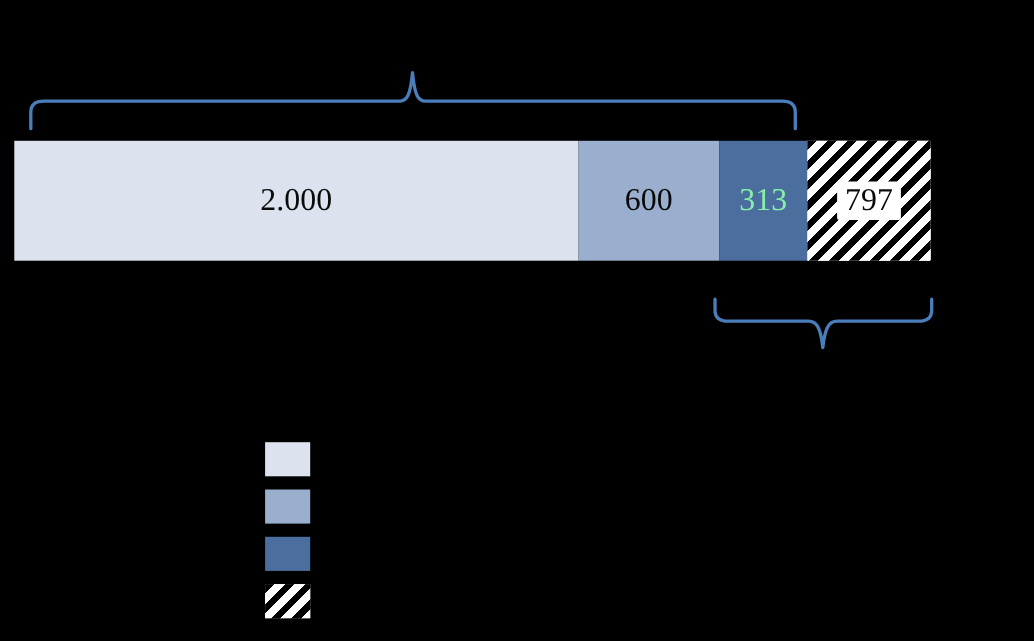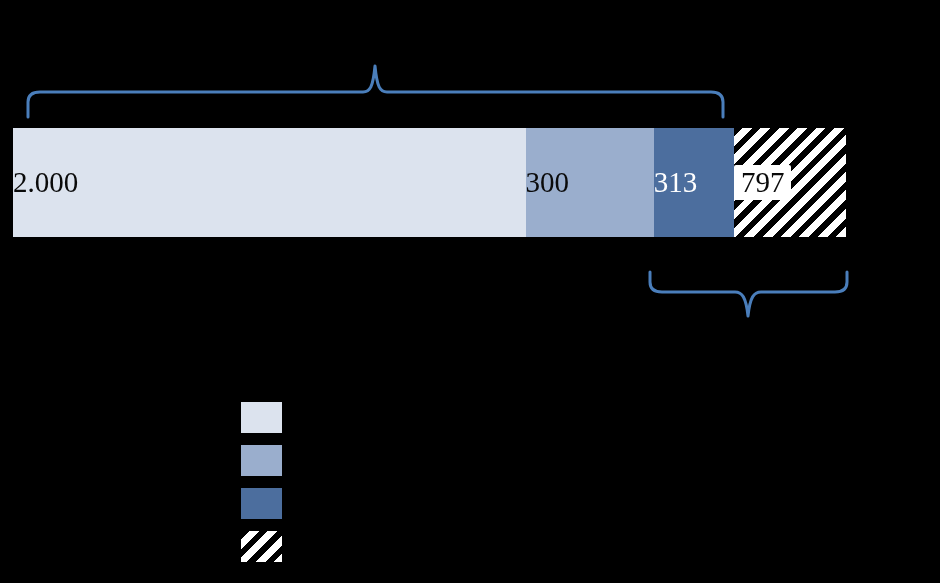--- a/index.html
+++ b/index.html
@@ -31,29 +31,30 @@
     left: 13px; top: 128px;
     width: 833px; height: 109px;
     display: flex;
     flex-direction: row;
     align-items: stretch;
   }
   .seg {
     flex-basis: 0;
     display: flex;
     align-items: center;
+    justify-content: center;
     min-width: 0;
   }
   .seg-label {
     font-size: 29px;
     color: #0a0a0a;
     line-height: 1;
     white-space: nowrap;
   }
-  .seg.seg-dark .seg-label { color: #ffffff; }
+  .seg.seg-dark .seg-label { color: #86efac; }
   .hatch {
     background: repeating-linear-gradient(
       135deg,
       #000000 0px, #000000 6px,
       #ffffff 6px, #ffffff 13px
     );
     background-color: #ffffff;
   }
   .seg.hatch .seg-label {
     background: #ffffff;
@@ -79,21 +80,21 @@
   <svg class="braces-overlay" viewBox="0 0 940 583" xmlns="http://www.w3.org/2000/svg">
     <path d="M 28 117 L 28 102 Q 28 92 40 92 L 363 92 C 370 92 373 87 375 66 C 377 87 380 92 387 92 L 711 92 Q 723 92 723 102 L 723 117" stroke="#4a7ebb"></path>
     <path d="M 650 272 L 650 282 Q 650 292 662 292 L 735 292 C 742 292 746 297 748 316 C 750 297 754 292 761 292 L 835 292 Q 847 292 847 282 L 847 272" stroke="#4a7ebb"></path>
   </svg>
 
   <div class="bar">
     <div class="seg" style="flex-grow: 2000; background: rgb(220, 227, 238);">
       <span class="seg-label">2.000</span>
     </div>
     <div class="seg" style="flex-grow: 500; background: rgb(154, 174, 205);">
-      <span class="seg-label">300</span>
+      <span class="seg-label">600</span>
     </div>
     <div class="seg seg-dark" style="flex-grow: 313; background: rgb(76, 110, 158);">
       <span class="seg-label">313</span>
     </div>
     <div class="seg hatch" style="flex-grow: 437;">
       <span class="seg-label">797</span>
     </div>
   </div>
 
   <div class="legend">

